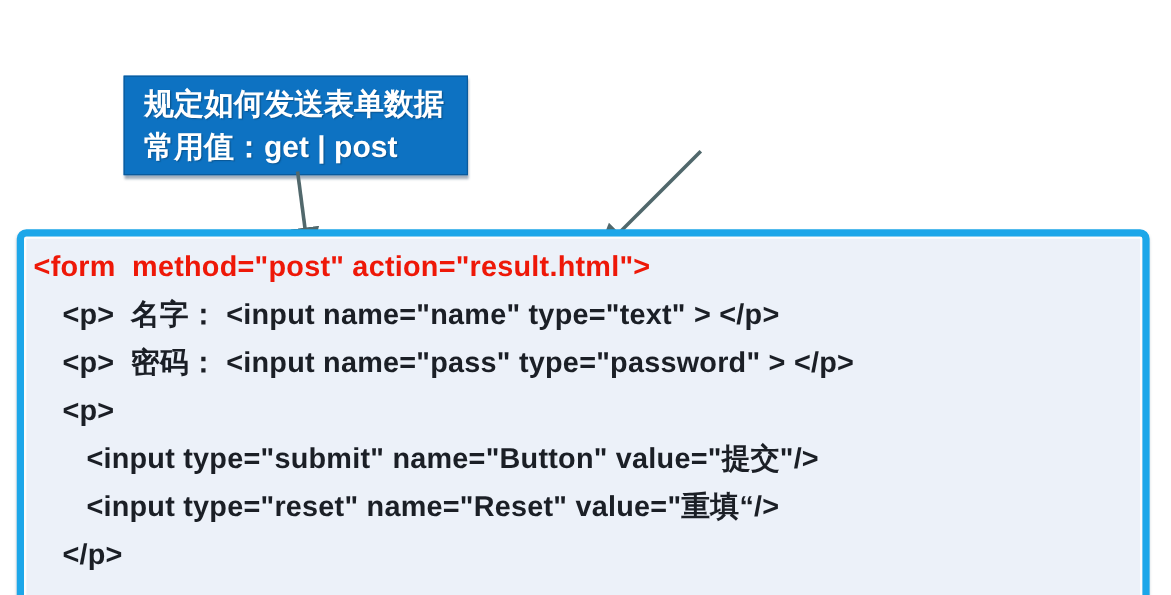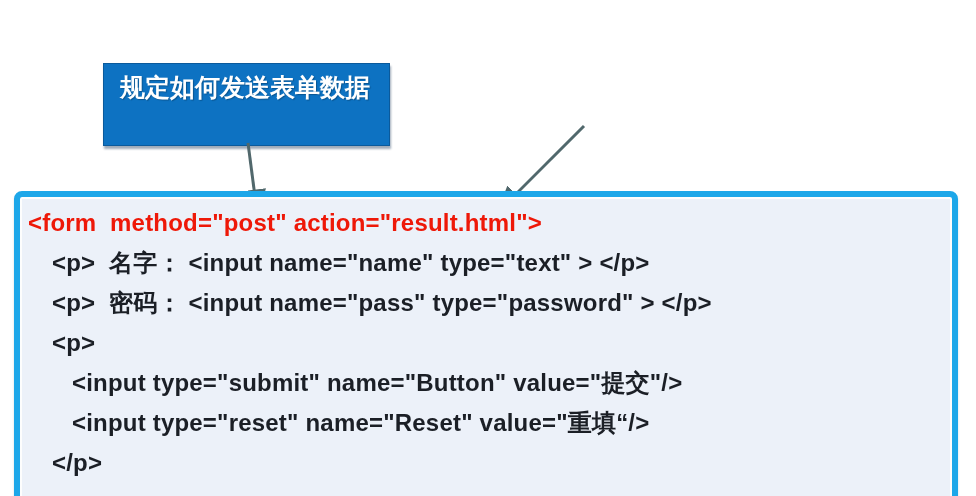--- a/index.html
+++ b/index.html
@@ -73,20 +73,21 @@
   .ind1 { padding-left: 32px; }
   .ind2 { padding-left: 52px; }
 </style>
 </head>
 <body>
 
 <div class="canvas">
 
   <div class="callout callout-method">
     <div>规定如何发送表单数据</div>
+    <div>常用值：get | post</div>
   </div>
 
 
   <svg class="arrows" viewBox="0 0 976 496">
     <defs>
       <marker id="ah" markerWidth="10" markerHeight="10" refX="7.5" refY="4" orient="auto">
         <path d="M0,0 L9,4 L0,8 z" fill="#51686c"></path>
       </marker>
     </defs>
     <line x1="248" y1="95" x2="257" y2="164" stroke="#51686c" stroke-width="3" marker-end="url(#ah)"></line>

